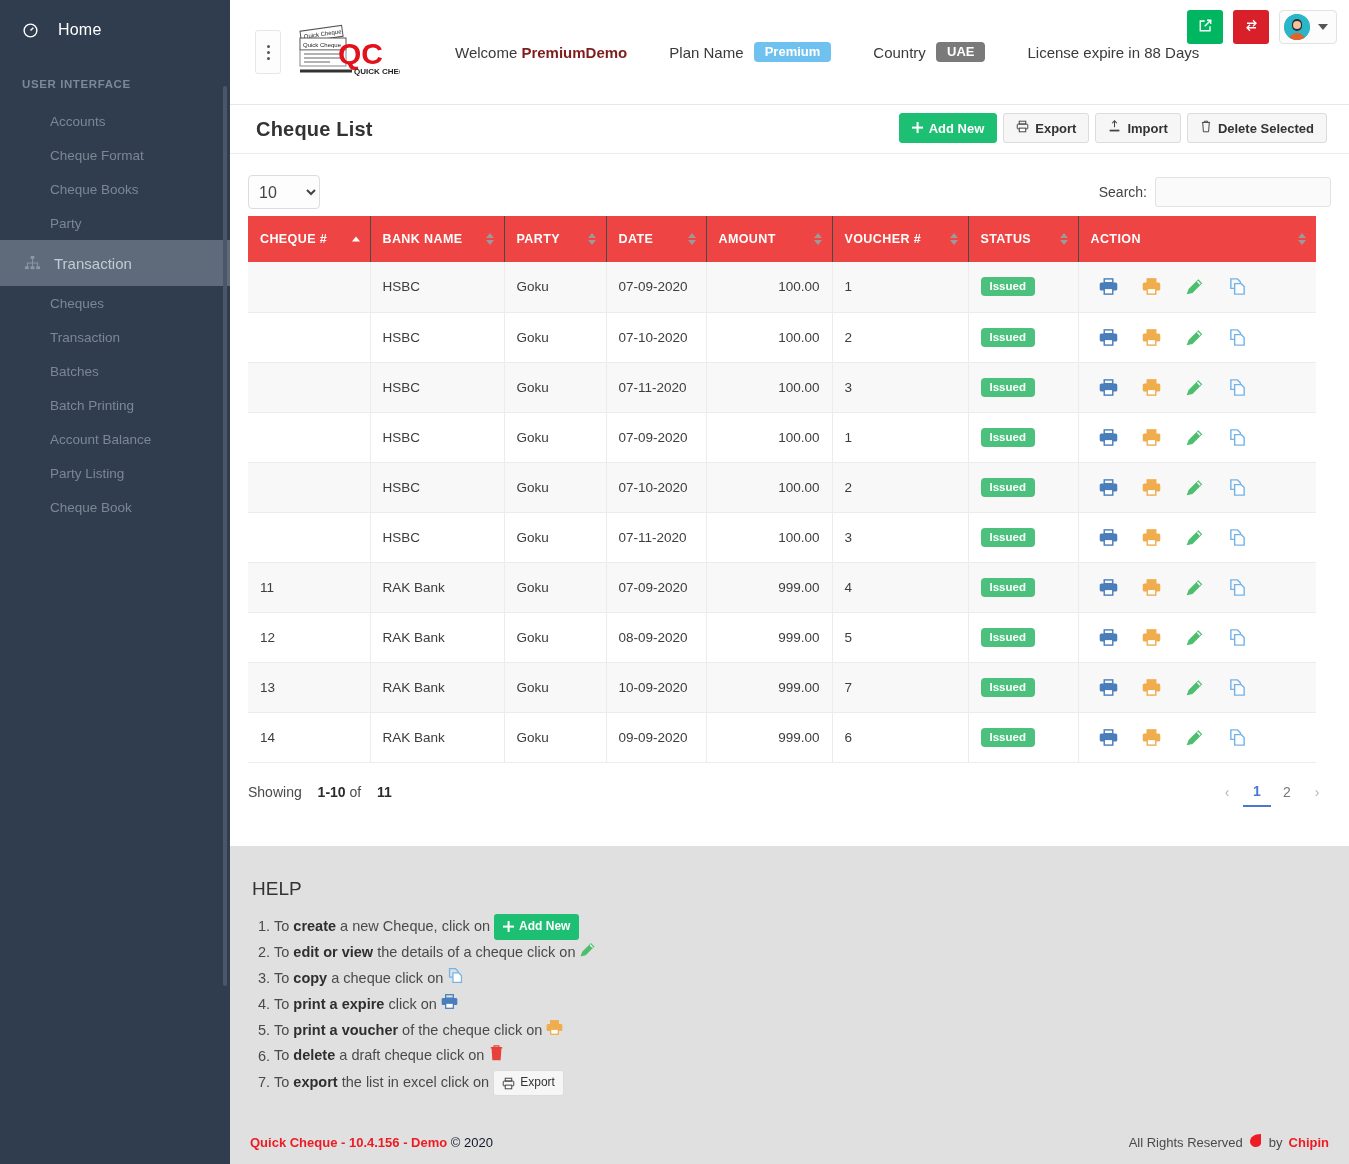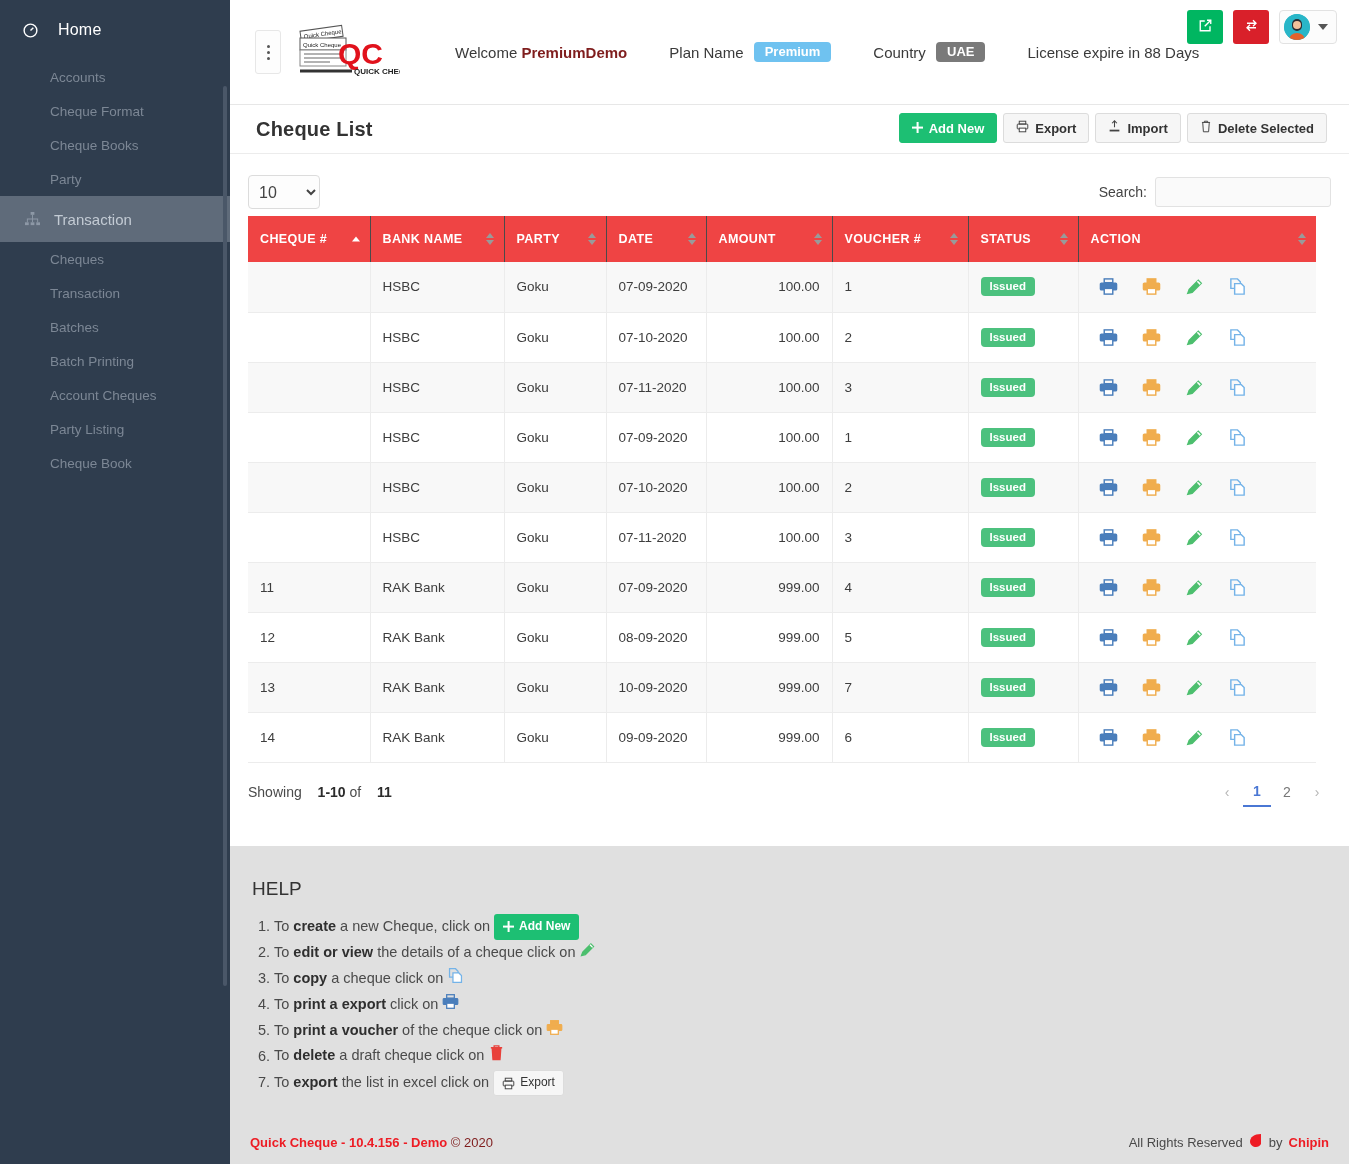--- a/index.html
+++ b/index.html
@@ -181,39 +181,40 @@
     border:1px solid #dcdcdc; border-radius:3px; font-size:12px; padding: 2px 8px; vertical-align:middle;
   }
   .ic-inline { vertical-align:middle; display:inline-block; }
 
   .footer {
     position:absolute; left:0; bottom:0; width:1119px; height:44px; background:#e0e0e0;
     display:flex; align-items:center; justify-content:space-between; padding: 0 20px 0 20px;
     font-size:13px;
   }
   .f-left { color:#ed1c24; font-weight:bold; }
-  .f-left .copy { color:#7f1d1d; font-weight:normal; }
+  .f-left .copy { color:#0f172a; font-weight:normal; }
   .f-right { display:flex; align-items:center; gap:6px; color:#4a4a4a; }
   .f-right .brand { color:#ed1c24; font-weight:bold; }
 </style>
 </head>
 <body>
 
 <div class="app">
 
   <nav class="sidebar">
     <div class="side-home">
       <span class="ic">
         <svg width="17" height="17" viewBox="0 0 24 24" fill="none" stroke="#ffffff" stroke-width="2">
           <circle cx="12" cy="12" r="9"></circle>
             <path d="M12 12 L16 8"></path>
         </svg>
       </span>
       <span class="lbl">Home</span>
     </div>
+    <div class="side-section">USER INTERFACE</div>
 
     <div class="side-sub">Accounts</div>
     <div class="side-sub">Cheque Format</div>
     <div class="side-sub">Cheque Books</div>
     <div class="side-sub">Party</div>
 
     <div class="side-group">
       <span class="ic">
         <svg width="15" height="15" viewBox="0 0 16 16" fill="#8d98a6">
           <rect x="6" y="0" width="4" height="3"></rect>
@@ -223,21 +224,21 @@
           <path d="M7.5 3 h1 v4 h-1z M2 7 h12 v1 H2z M2 7.5 h1 v3.5 H2z M13 7.5 h1 v3.5 h-1z M7.5 7.5 h1 v3.5 h-1z"></path>
         </svg>
       </span>
       <span class="lbl">Transaction</span>
     </div>
     <div class="side-sub">Cheques</div>
     <div class="side-sub">Transaction</div>
     <div class="side-sub">Batches</div>
     <div class="side-sub">Batch Printing</div>
 
-    <div class="side-sub">Account Cheques</div>
+    <div class="side-sub">Account Balance</div>
     <div class="side-sub">Party Listing</div>
     <div class="side-sub">Cheque Book</div>
 
     <div class="side-scroll"></div>
   </nav>
 
   <div class="main">
 
     <header class="topbar">
       <div class="menu-dots">
@@ -860,21 +861,21 @@
                 <span>Add New</span>
               </span></li>
             <li><span>To </span><b>edit or view</b><span> the details of a cheque click on </span><span class="ic-inline"><svg width="17" height="17" viewBox="0 0 20 20" fill="none" stroke="#4cbf6e" stroke-width="1.6">
                   <path d="M3 17 L4.5 13 L14 3.5 L17 6.5 L7.5 16 Z" fill="#4cbf6e"></path>
                   <path d="M13 4.5 L16 7.5" stroke="#ffffff"></path>
                 </svg></span></li>
             <li><span>To </span><b>copy</b><span> a cheque click on </span><span class="ic-inline"><svg width="17" height="17" viewBox="0 0 20 20" fill="none" stroke="#74b3e8" stroke-width="1.5">
                   <path d="M3 2 h7 l3 3 v7 h-10z"></path>
                   <path d="M7 7 h7 l3 3 v8 h-10z" fill="#ffffff"></path>
                 </svg></span></li>
-            <li><span>To </span><b>print a export</b><span> click on </span><span class="ic-inline"><svg width="17" height="17" viewBox="0 0 20 20" fill="none" stroke="#4a7ebb" stroke-width="1.5">
+            <li><span>To </span><b>print a expire</b><span> click on </span><span class="ic-inline"><svg width="17" height="17" viewBox="0 0 20 20" fill="none" stroke="#4a7ebb" stroke-width="1.5">
                   <rect x="5.5" y="2" width="9" height="4"></rect>
                   <path d="M2.5 6.5 h15 a1 1 0 0 1 1 1 v5 a1 1 0 0 1 -1 1 h-15 a1 1 0 0 1 -1 -1 v-5 a1 1 0 0 1 1 -1z" fill="#4a7ebb"></path>
                   <rect x="5.5" y="12" width="9" height="6" fill="#ffffff"></rect>
                 </svg></span></li>
             <li><span>To </span><b>print a voucher</b><span> of the cheque click on </span><span class="ic-inline"><svg width="17" height="17" viewBox="0 0 20 20" fill="none" stroke="#f0ad4e" stroke-width="1.5">
                   <rect x="5.5" y="2" width="9" height="4" fill="#f0ad4e"></rect>
                   <path d="M2.5 6.5 h15 a1 1 0 0 1 1 1 v5 a1 1 0 0 1 -1 1 h-15 a1 1 0 0 1 -1 -1 v-5 a1 1 0 0 1 1 -1z" fill="#f0ad4e"></path>
                   <rect x="5.5" y="12" width="9" height="6" fill="#ffffff"></rect>
                 </svg></span></li>
             <li><span>To </span><b>delete</b><span> a draft cheque click on </span><span class="ic-inline"><svg width="17" height="17" viewBox="0 0 16 18" fill="none" stroke="#e8413b" stroke-width="1.4">

